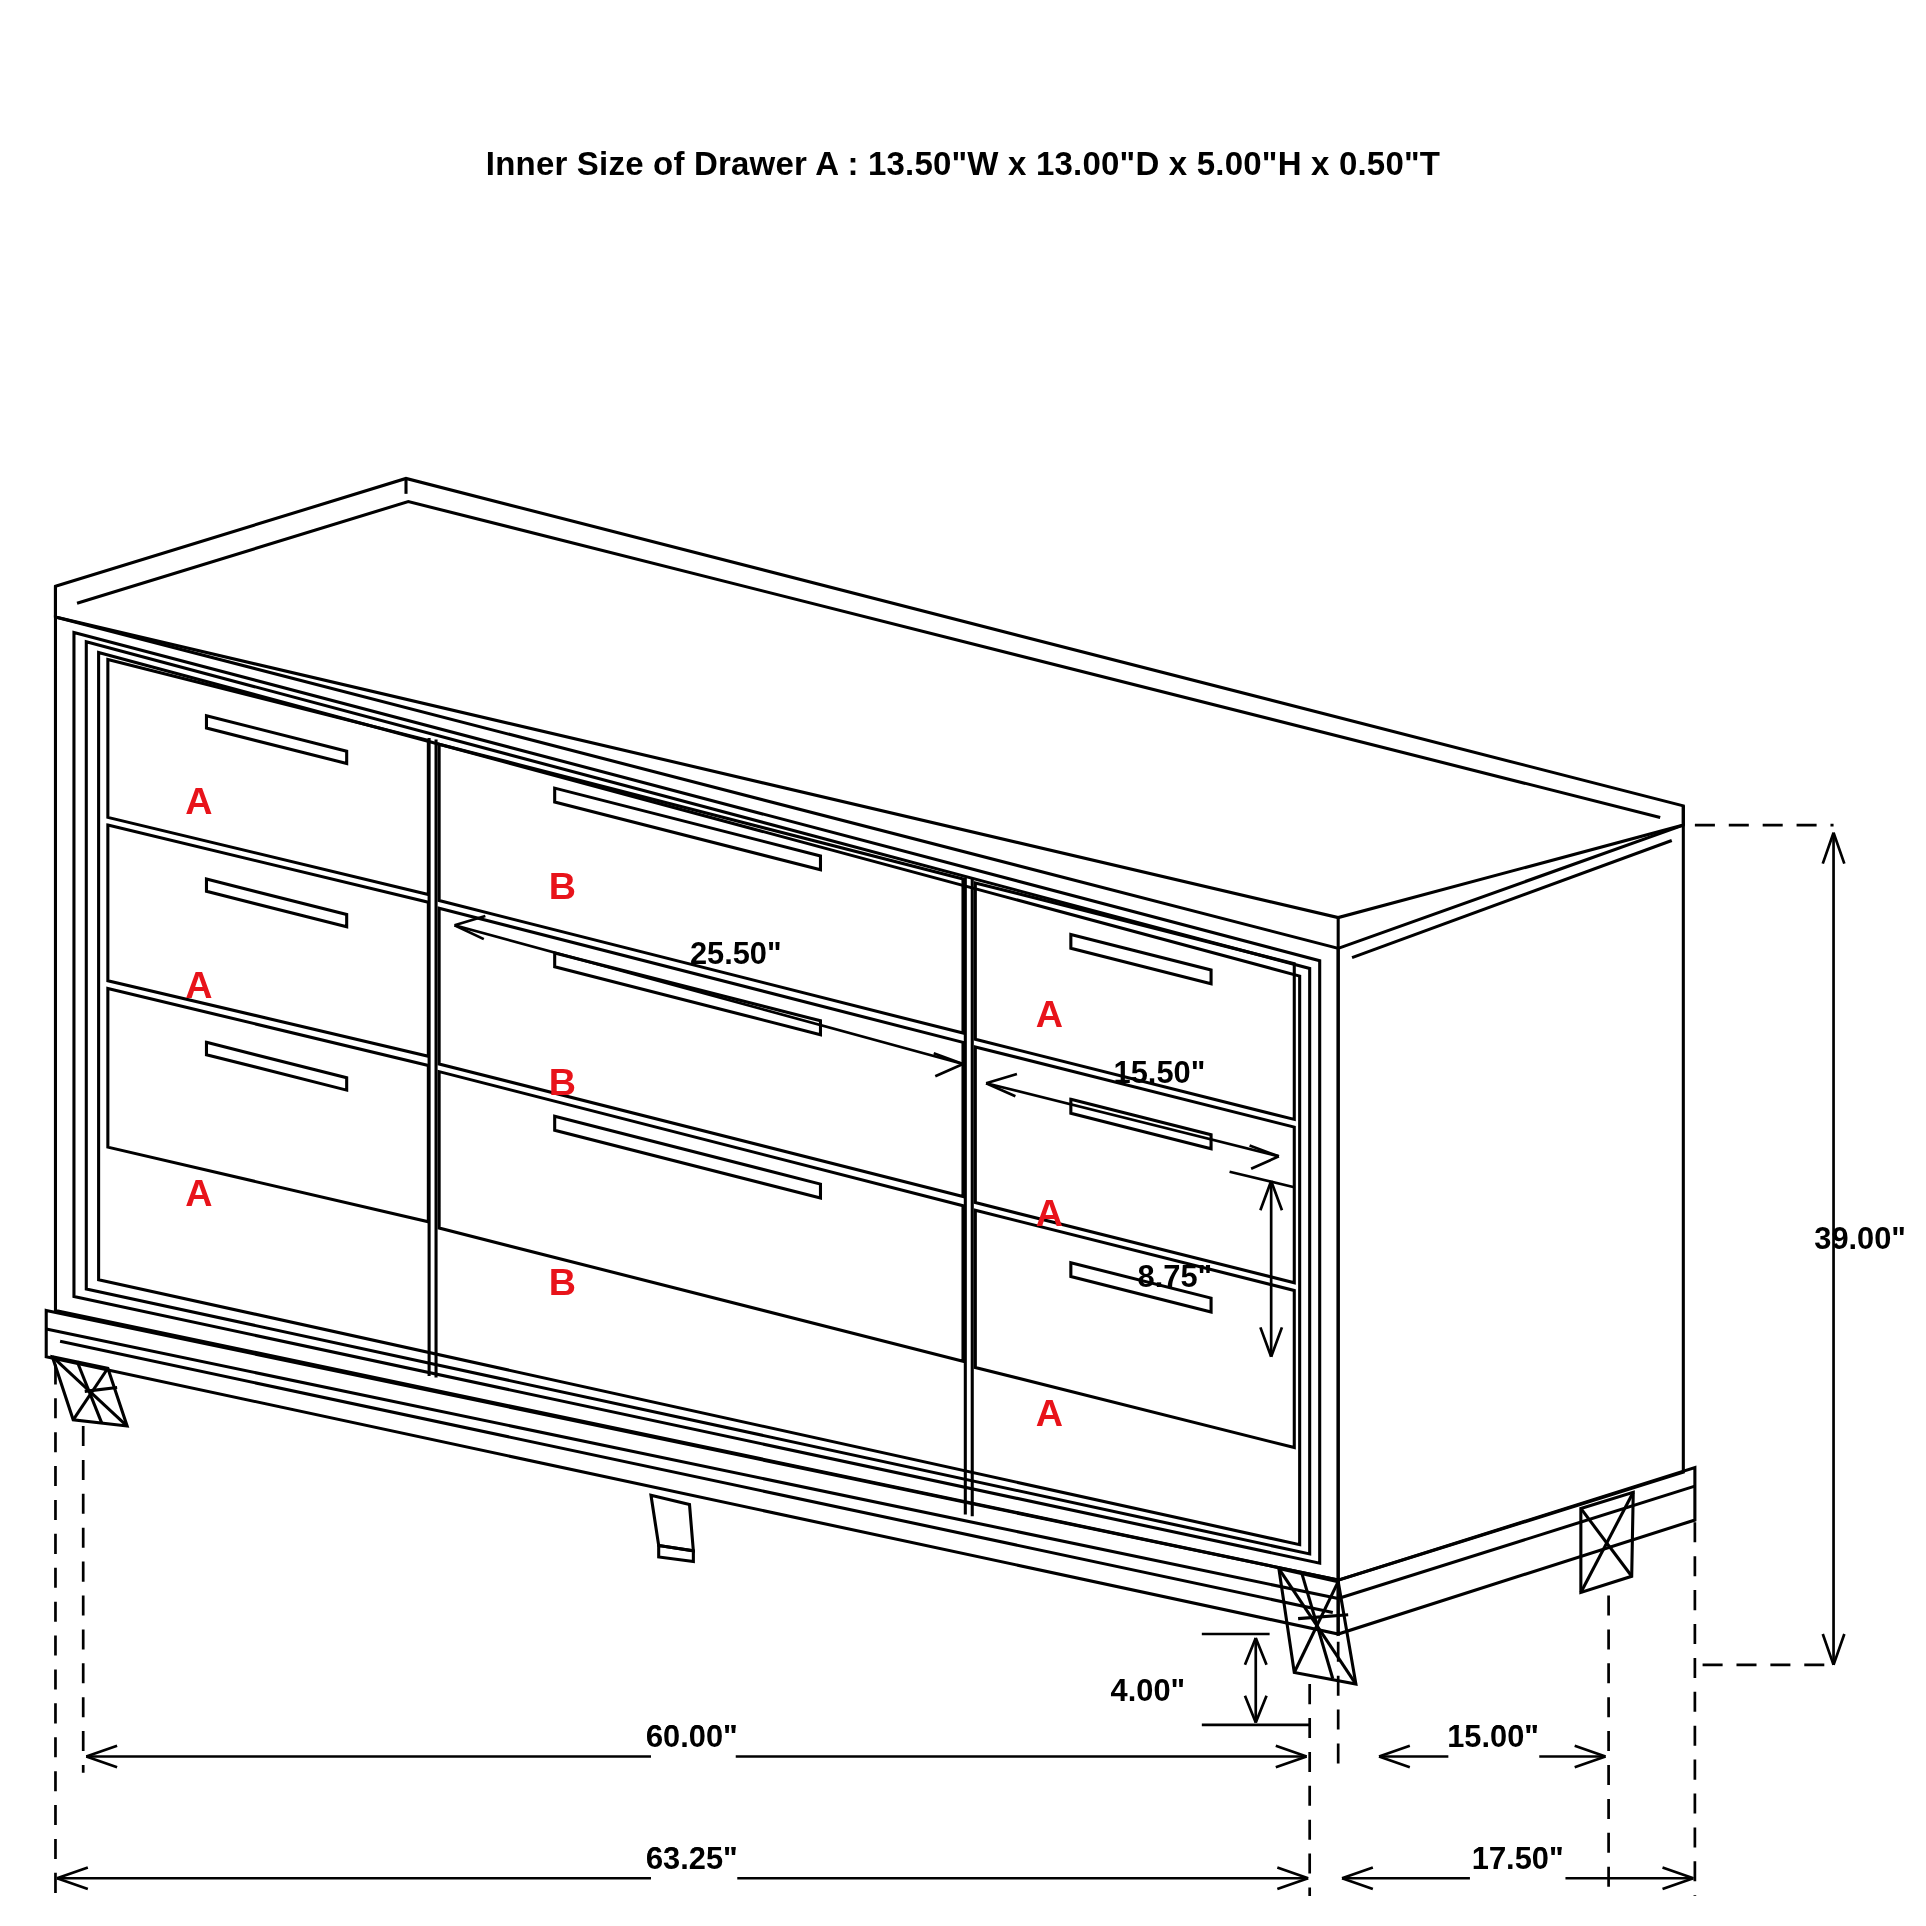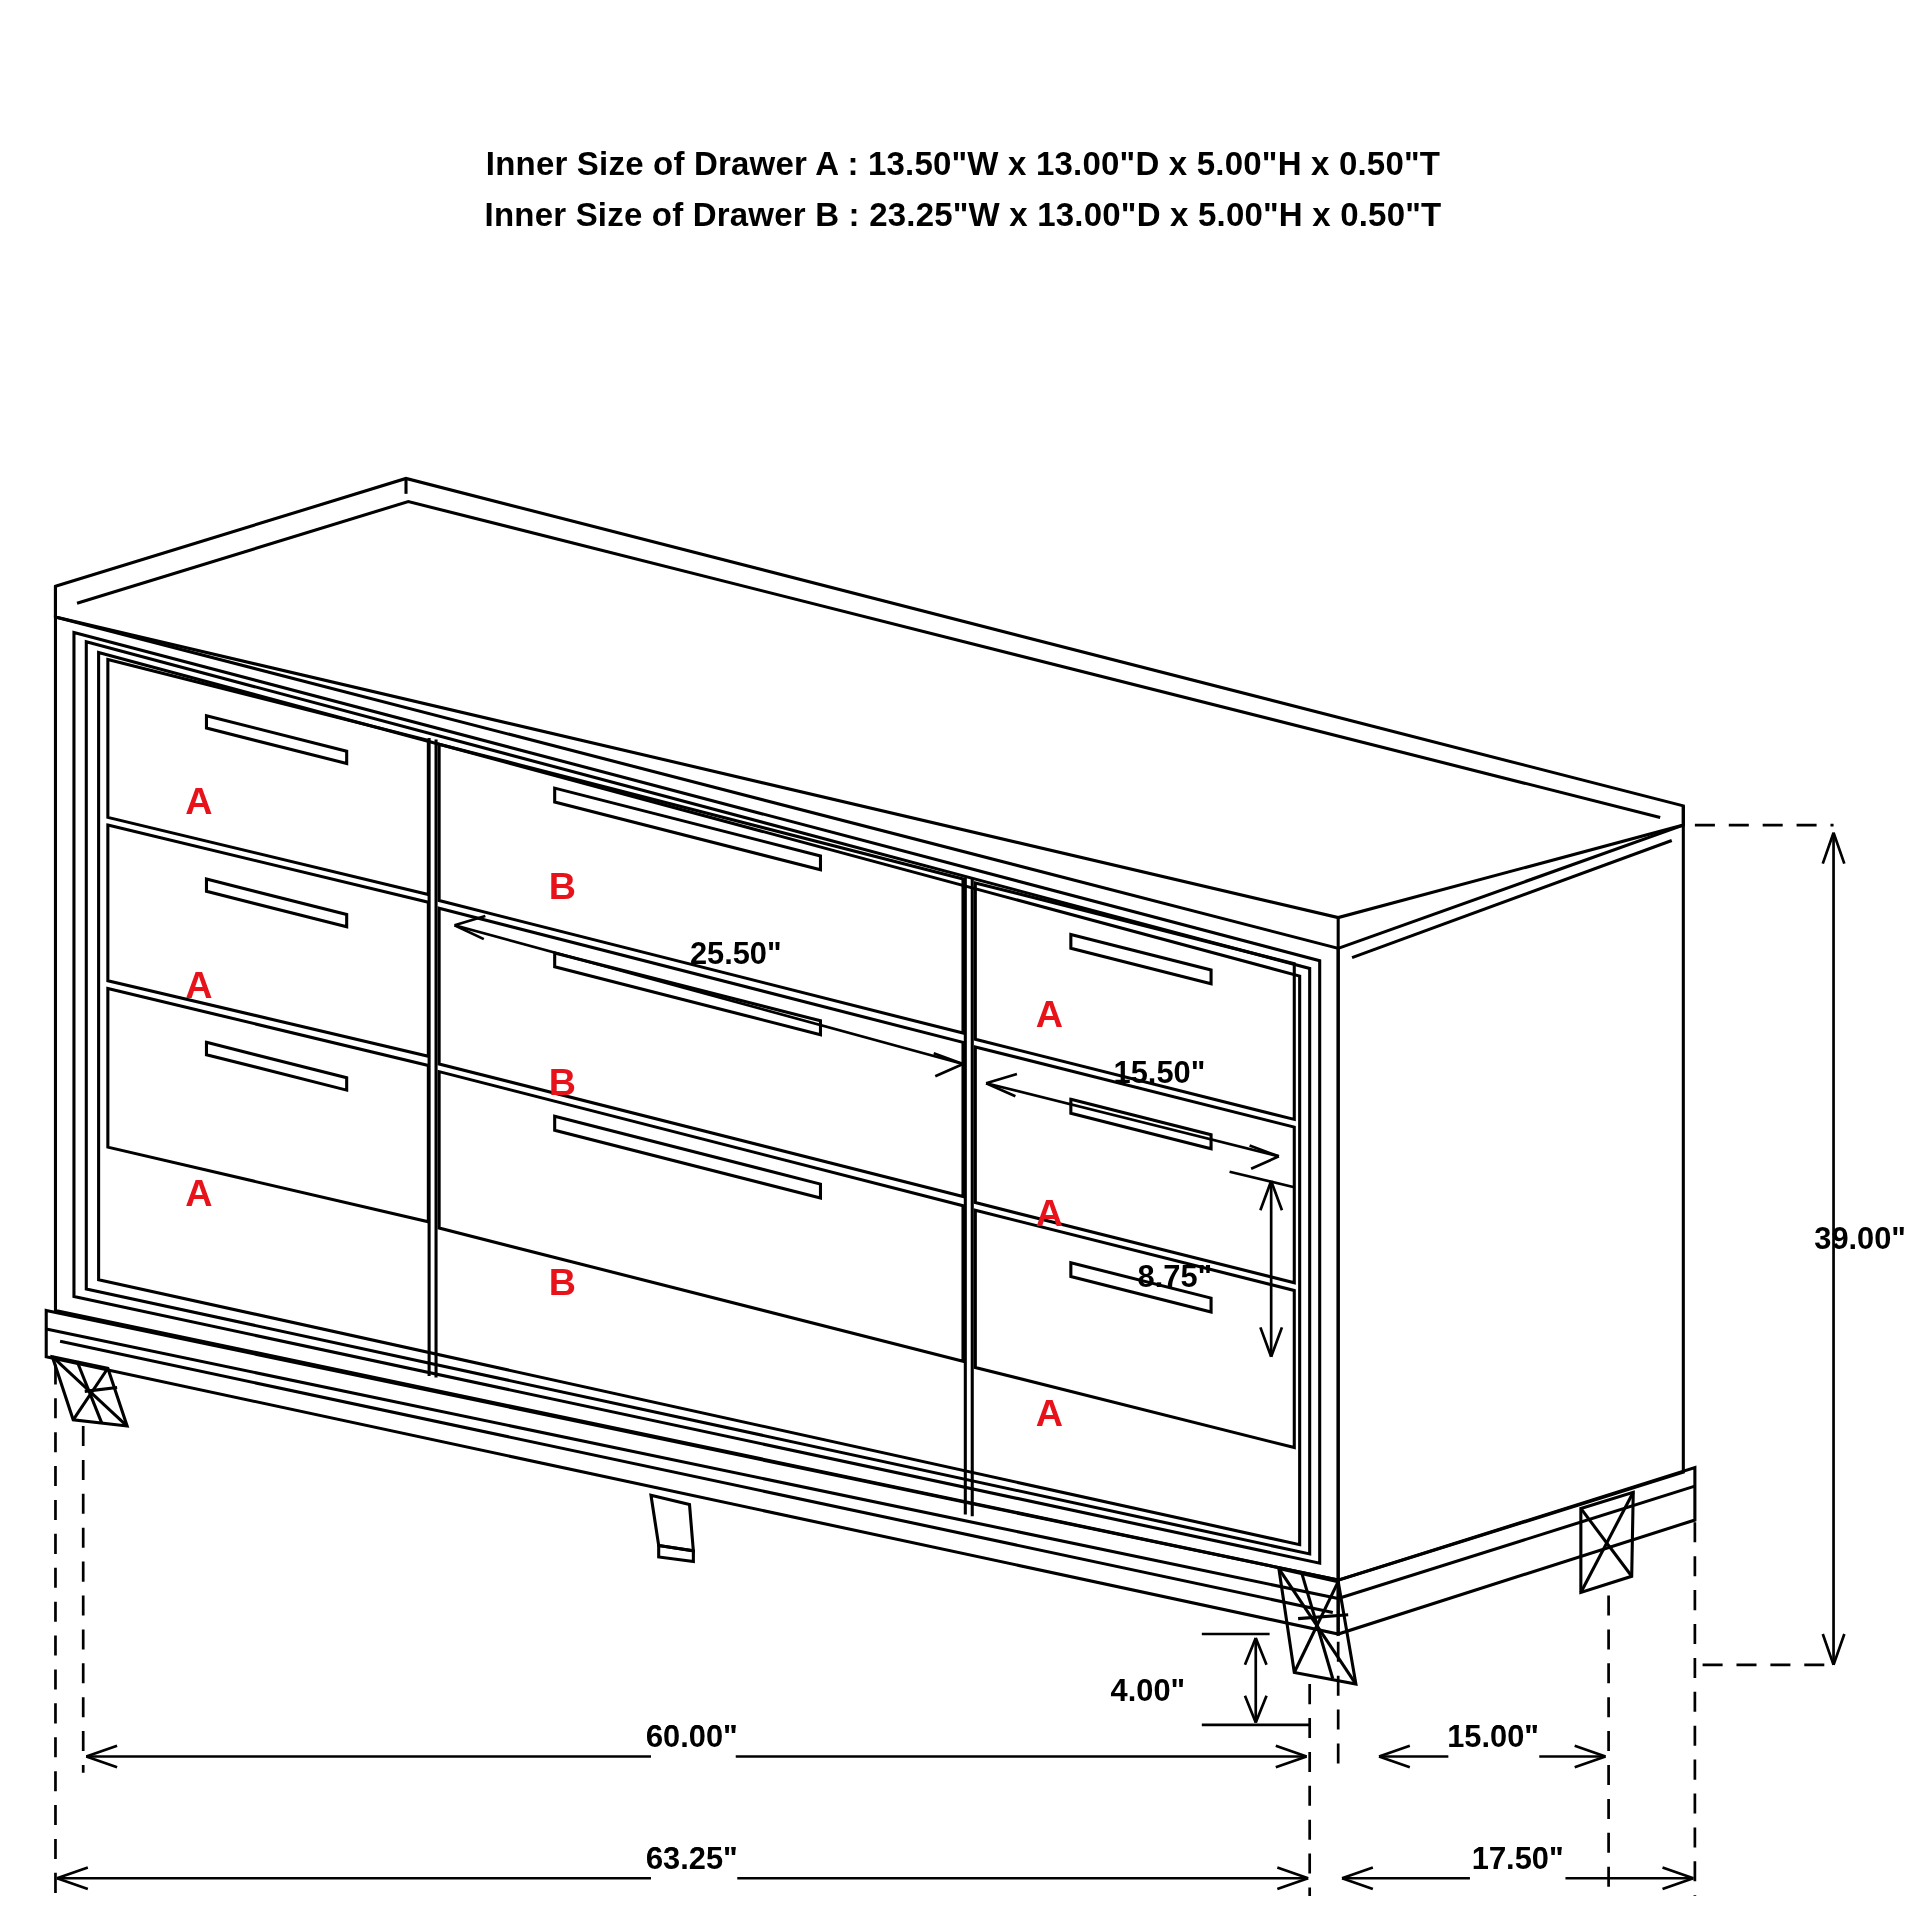--- a/index.html
+++ b/index.html
@@ -55,21 +55,20 @@
     font-family: "Liberation Sans", sans-serif;
   }
 </style>
 </head>
 <body>
 
 <div id="stage">
 
   <div class="header-block">
     <div class="header-line">Inner Size of Drawer A : 13.50"W x 13.00"D x 5.00"H x 0.50"T</div>
-    <div class="header-line">Inner Size of Drawer B : 23.25"W x 13.00"D x 5.00"H x 0.50"T</div>
   </div>
 
   <svg class="drawing" viewBox="0 0 2500 2500" xmlns="http://www.w3.org/2000/svg">
     <g fill="none" stroke="#000" stroke-width="4" stroke-linejoin="miter" stroke-linecap="butt">
 
       <g>
 
         <path d="M 72,700 L 527,560 L 2185,985 L 2185,1010 L 1737,1130 L 72,740 Z"></path>
 
         <path d="M 72,700 L 72,740"></path>

